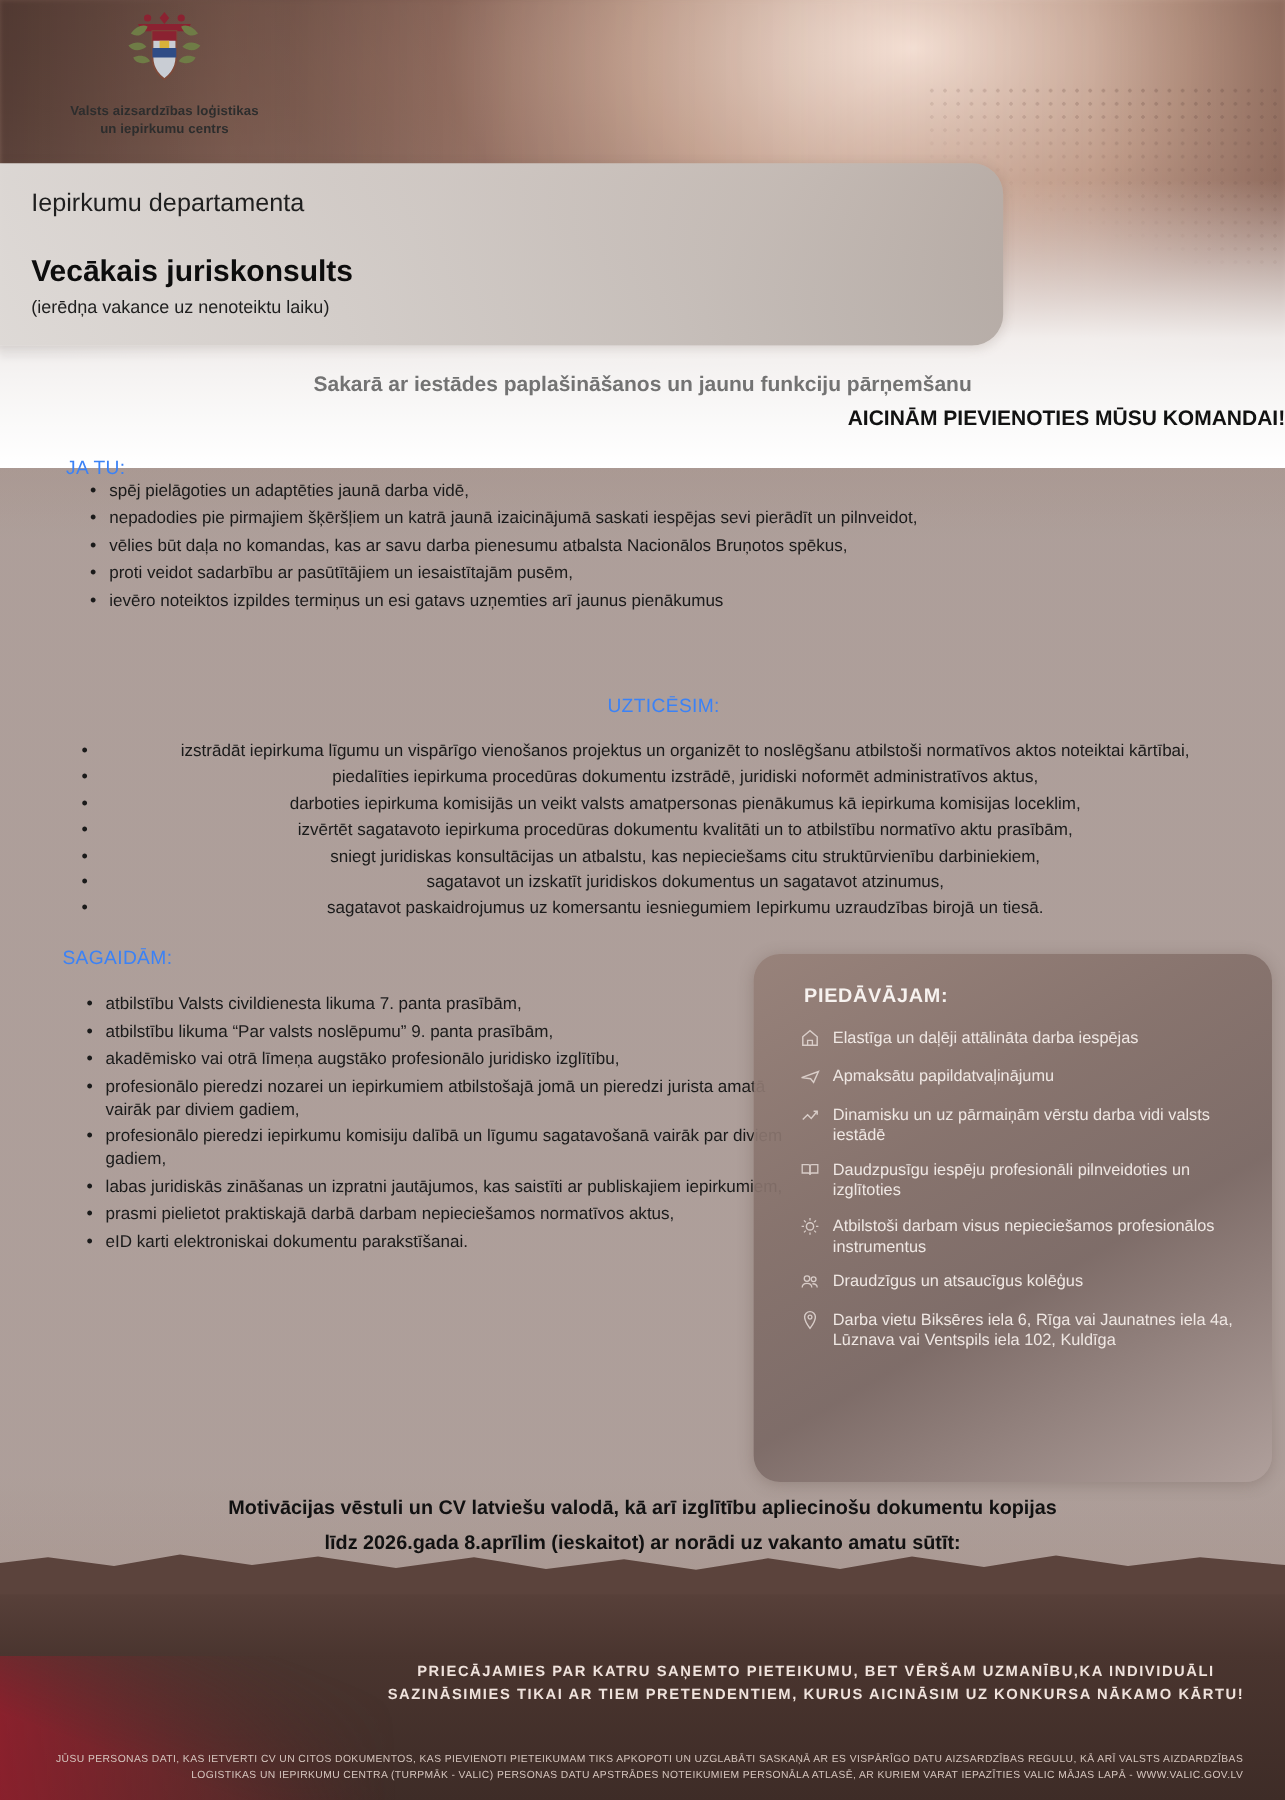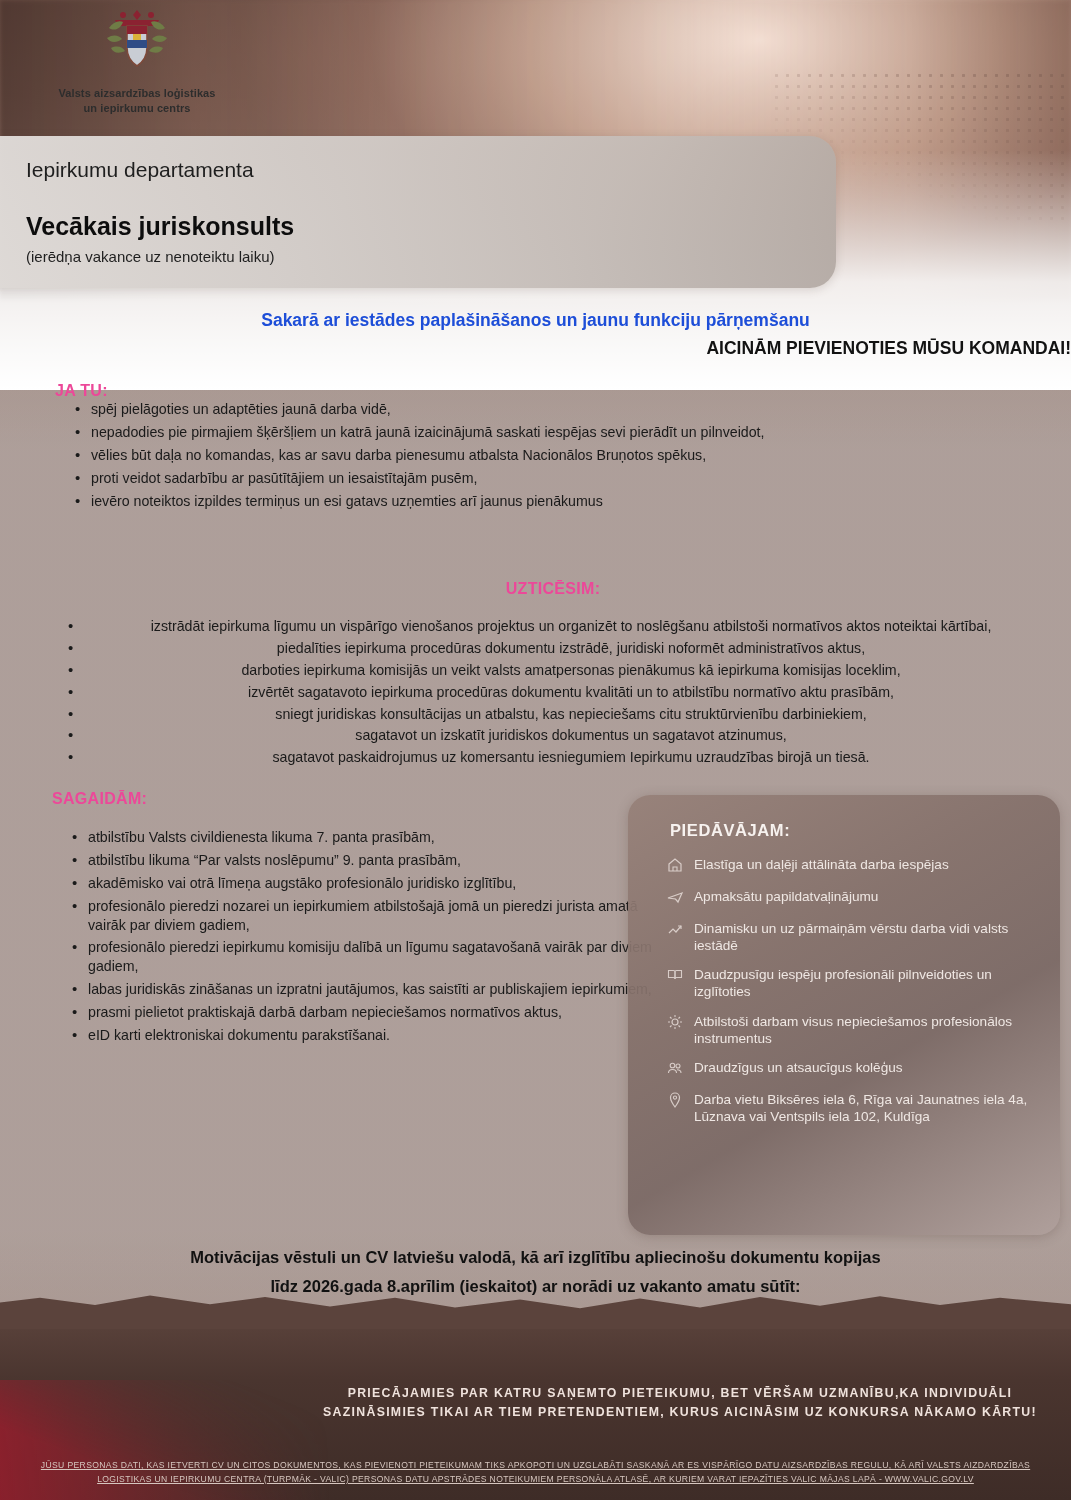--- a/index.html
+++ b/index.html
@@ -70,25 +70,25 @@
     border-radius:26px;
     background:linear-gradient(125deg, rgba(226,222,219,.96) 0%, rgba(210,204,200,.95) 42%, rgba(196,188,183,.93) 70%, rgba(176,166,160,.90) 100%);
     box-shadow:0 2px 10px rgba(90,70,60,.18);
   }
   .dept{ position:absolute; left:50px; top:22px; font-size:21px; color:#1f1f1f; }
   .position{ position:absolute; left:50px; top:76px; font-size:25px; font-weight:bold; color:#0d0d0d; }
   .subposition{ position:absolute; left:50px; top:112px; font-size:15px; color:#1f1f1f; }
 
   
   .headline{ position:absolute; left:0; top:310px; width:1071px; text-align:center; }
-  .headline .l1{ font-size:17.5px; font-weight:bold; color:#1d4ed8; }
+  .headline .l1{ font-size:17.5px; font-weight:bold; color:#737373; }
   .headline .l2{ font-size:17.5px; font-weight:bold; color:#121212; margin-top:7px;text-align:right; }
 
   
-  .sec-title{ font-size:16px; font-weight:bold; color:#ec4899; letter-spacing:.3px; }
+  .sec-title{ font-size:16px; font-weight:normal; color:#3b82f6; letter-spacing:.3px; }
   ul.items{ margin:0; padding:0 0 0 20px; list-style:none; }
   ul.items li{ position:relative; padding-left:16px; margin-bottom:4px; font-size:14.2px; line-height:1.33; color:#1a1a1a; }
   ul.items li::before{ content:"•"; position:absolute; left:0; top:-1px; font-size:15px; color:#1a1a1a; }
 
   #sec-jatu{ position:absolute; left:55px; top:382px; width:960px; }
   #sec-jatu ul{ }
 
   #sec-uzticesim{ position:absolute; left:48px; top:580px; width:1010px;text-align:center; }
   #sec-uzticesim ul{ margin-top:19px; }
   #sec-uzticesim ul.items li{ margin-bottom:3px; }
@@ -120,22 +120,22 @@
   .contacts{ position:absolute; left:38px; top:1327px; width:640px; }
   .crow{ display:flex; align-items:center; margin-bottom:9px; }
   .cico{ width:24px; min-width:24px; display:flex; align-items:center; justify-content:center; }
   .ctxt{ font-size:13px; color:#1b1b1b; padding-left:6px; }
 
   .note{
     position:absolute; left:320px; top:1384px; width:720px; text-align:center;
     font-size:12.3px; font-weight:bold; letter-spacing:1.3px; line-height:1.55; color:#efe2dc;
   }
   .legal{
-    position:absolute; left:35px; bottom:14px; width:1001px; text-align:center;
-    font-size:8.6px; letter-spacing:.35px; line-height:1.55; color:#d6c6bf;text-decoration:underline;
+    position:absolute; left:35px; bottom:14px; width:1001px; text-align:right;
+    font-size:8.6px; letter-spacing:.35px; line-height:1.55; color:#d6c6bf;
   }
 </style>
 </head>
 <body>
 
 <div class="bg-photo"></div>
 <div class="bg-blur-strip"></div>
 <div class="bg-white-fade"></div>
 <div class="dots"></div>
 

